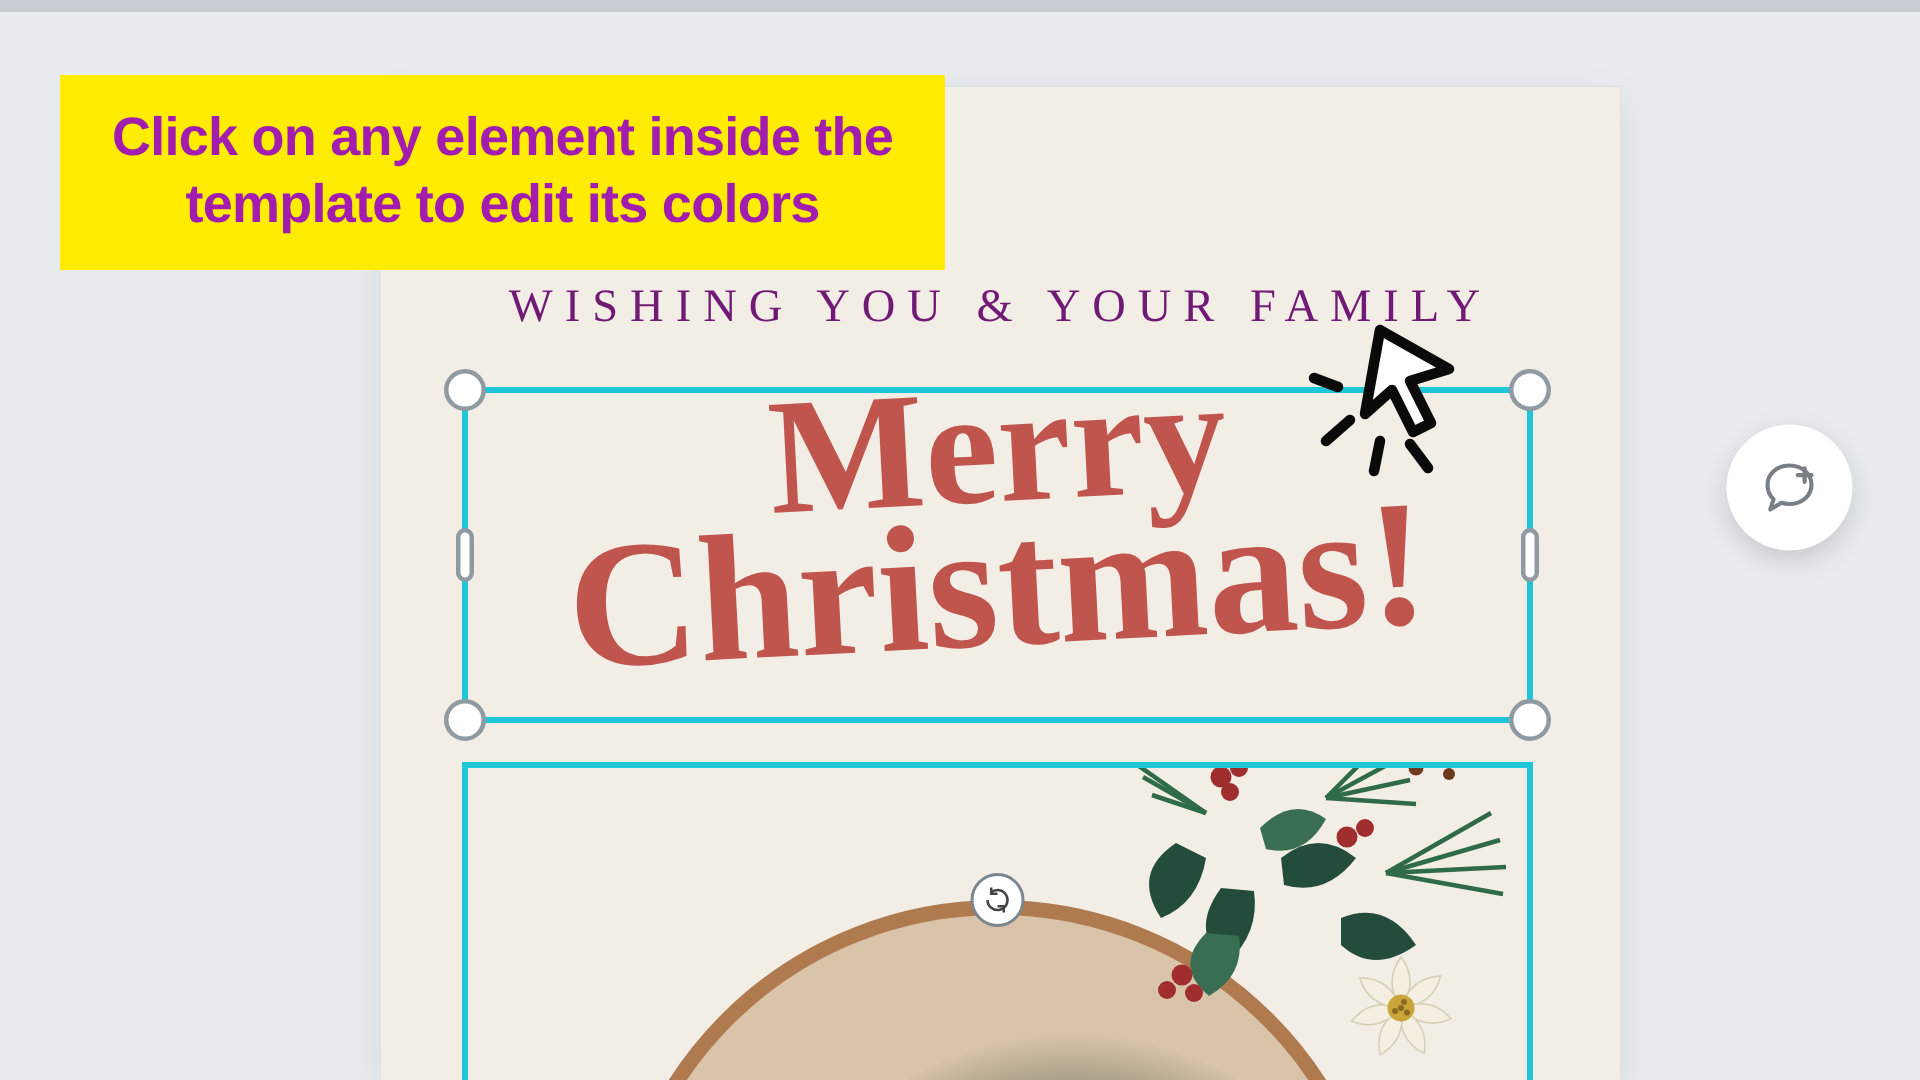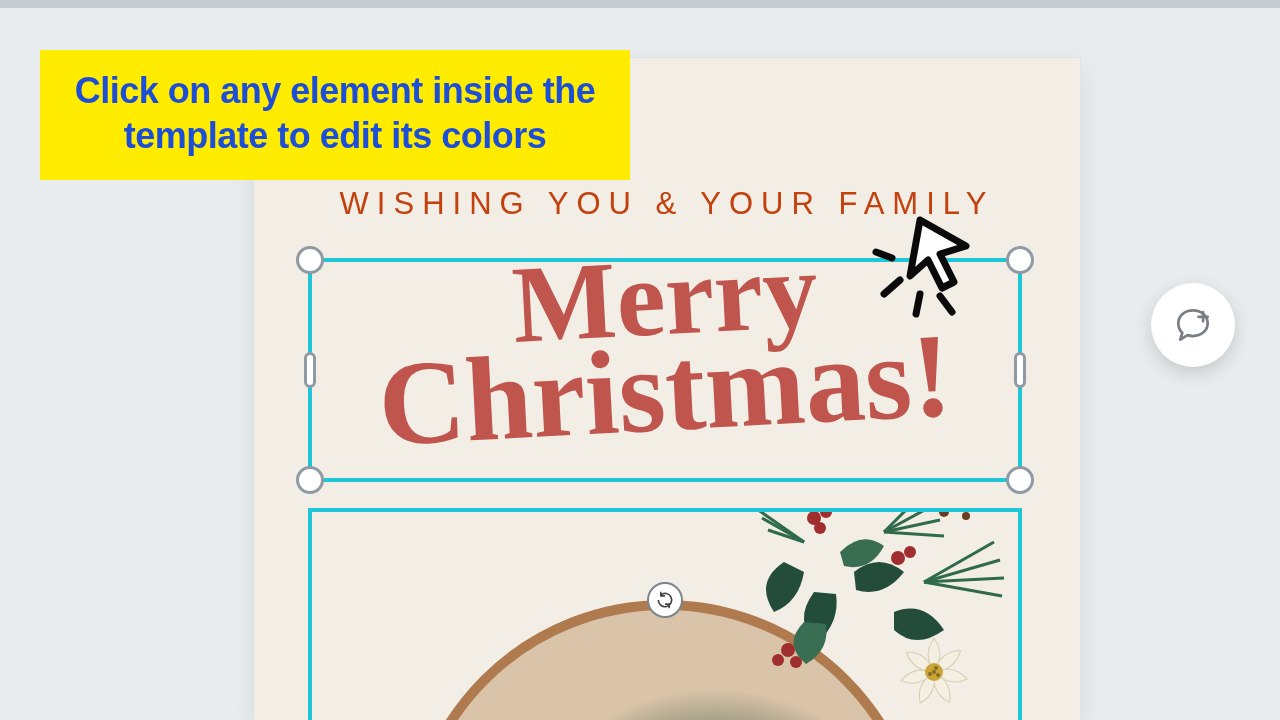--- a/index.html
+++ b/index.html
@@ -18,21 +18,21 @@
       width: 590px;
       background: #ffec00;
       padding: 18px 24px 22px 24px;
       z-index: 50;
     }
     .callout-text {
       font-family: Arial, Helvetica, sans-serif;
       font-weight: 900;
       font-size: 36px;
       line-height: 1.25;
-      color: #1d4ed8;
+      color: #a21caf;
       text-align: center;
       letter-spacing: -0.5px;
     }
 
     
     .canvas-wrap {
       position: absolute;
       top: 58px;
       left: 254px;
       width: 826px;
@@ -43,22 +43,22 @@
     }
 
     .subheading {
       position: absolute;
       top: 128px;
       left: 0;
       right: 0;
       text-align: center;
       font-size: 31px;
       letter-spacing: 8px;
-      color: #c2410c;
-      font-family: Liberation Sans, sans-serif;
+      color: #701a75;
+      font-family: Liberation Serif, serif;
       font-weight: 500;
     }
 
     
     .sel-box {
       position: absolute;
       top: 200px;
       left: 54px;
       width: 714px;
       height: 224px;

